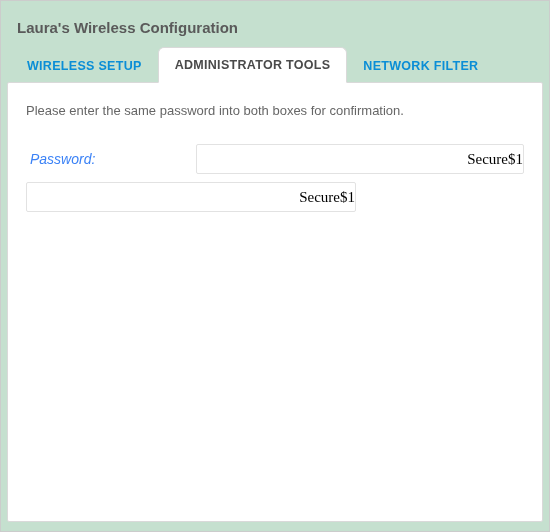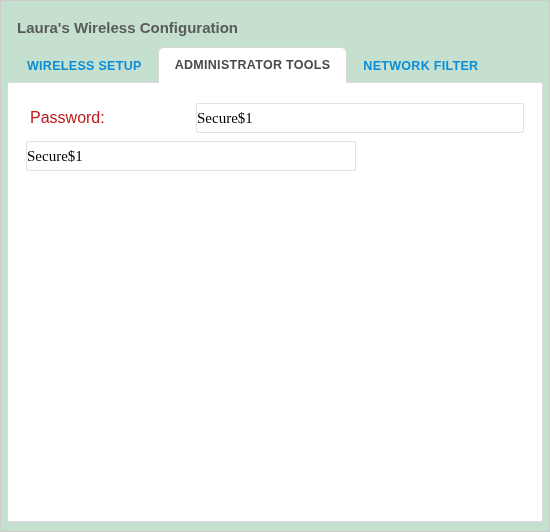--- a/index.html
+++ b/index.html
@@ -66,31 +66,32 @@
       color: #666;
       margin-bottom: 26px;
     }
     .form-row {
       display: flex;
       align-items: center;
       margin-bottom: 8px;
     }
     .form-label {
       width: 170px;
-      font-size: 16px;
-      color: #b91c1c;
+      font-size: 14px;
+      color: #3b82f6;
       padding-left: 4px;
+      font-style: italic;
     }
     .form-input {
       flex: 1;
       max-width: 330px;
       height: 30px;
       border: 1px solid #e2e2e2;
       border-radius: 2px;
-      text-align: left;
+      text-align: right;
       font-family: "Times New Roman", Times, serif;
       font-size: 15px;
       color: #000;
       background: #fff;
       outline: none;
     }
   </style>
 </head>
 <body>
 
@@ -99,20 +100,21 @@
     <div class="header-title">Laura's Wireless Configuration</div>
   </div>
 
   <div class="tabs">
     <div class="tab">WIRELESS SETUP</div>
     <div class="tab active">ADMINISTRATOR TOOLS</div>
     <div class="tab">NETWORK FILTER</div>
   </div>
 
   <div class="content">
+    <div class="instruction">Please enter the same password into both boxes for confirmation.</div>
 
     <div class="form-row">
       <div class="form-label">Password:</div>
       <input type="text" class="form-input" value="Secure$1" style="">
     </div>
 
     <div class="form-row">
       <input type="text" class="form-input" value="Secure$1" style="">
     </div>
   </div>

